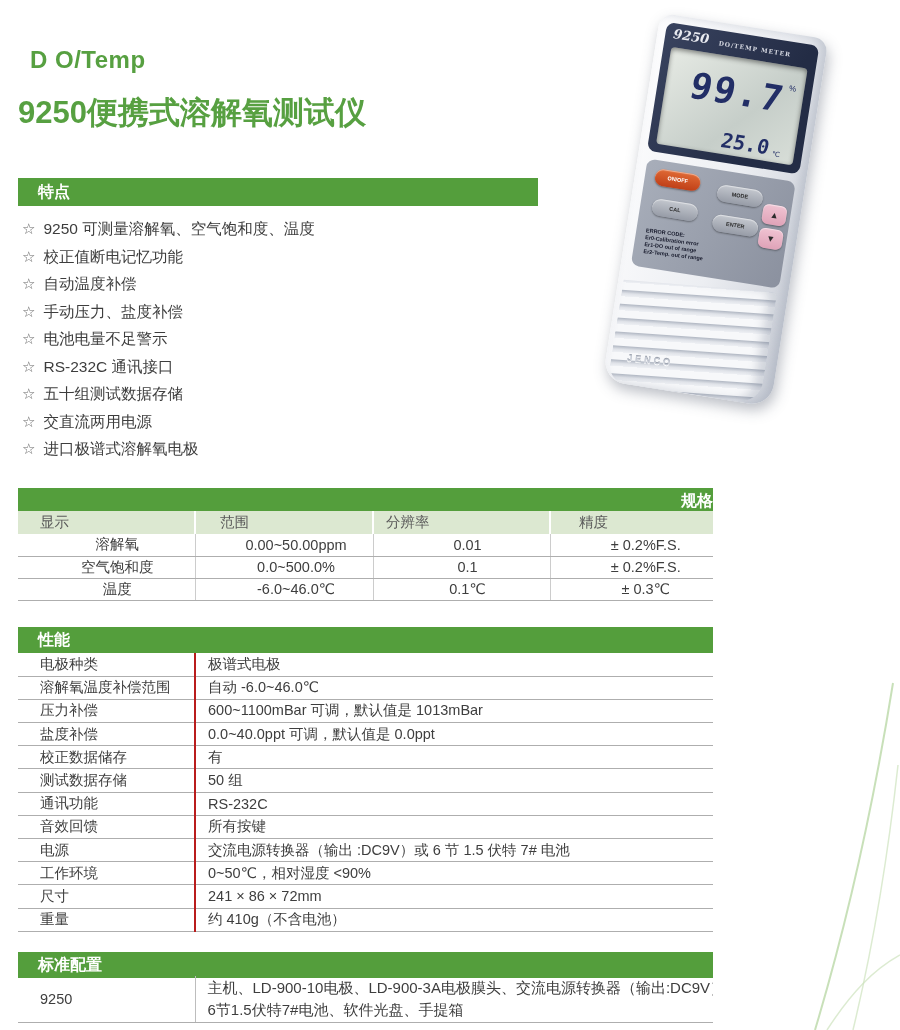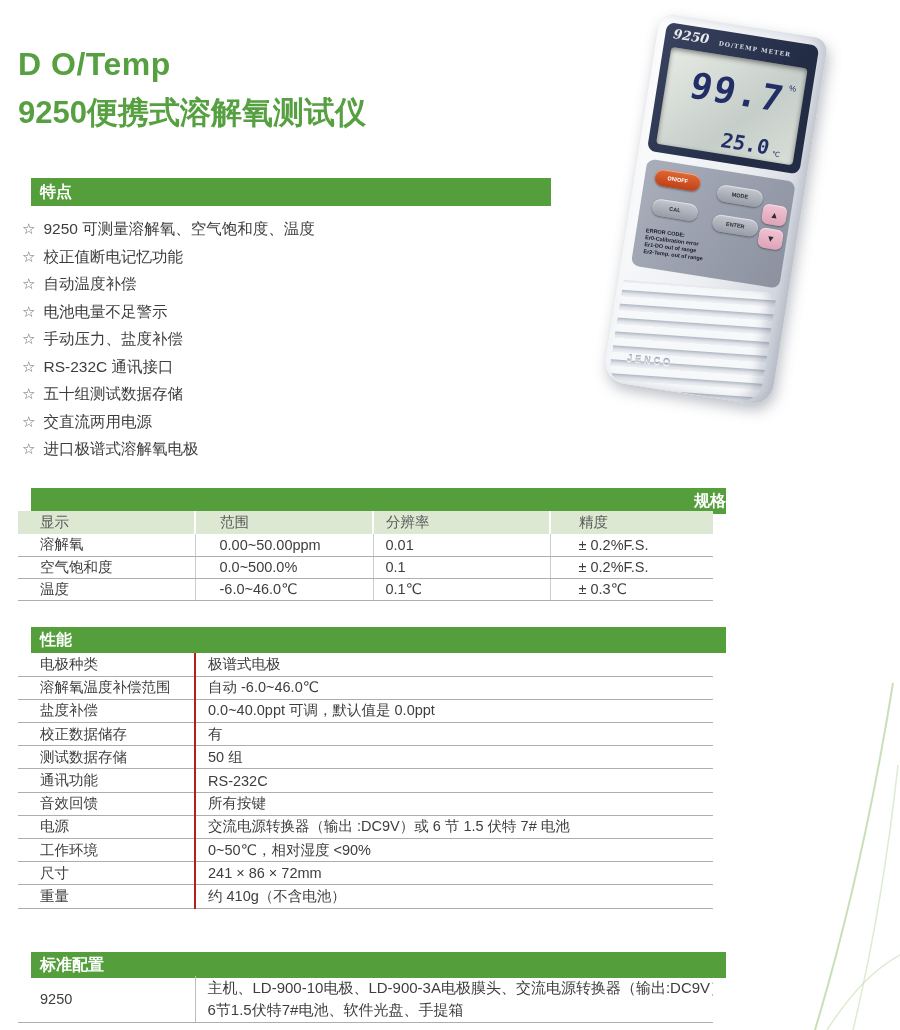--- a/index.html
+++ b/index.html
@@ -1,45 +1,45 @@
 <!DOCTYPE html>
 <html><head>
 <meta charset="utf-8">
 <style>
   * { margin:0; padding:0; box-sizing:border-box; }
   html,body { width:900px; height:1030px; background:#ffffff; overflow:hidden;
     font-family:"Liberation Sans","DejaVu Sans",sans-serif; }
   .page { position:relative; width:900px; height:1030px; background:#fff; }
 
   
-  .title1 { position:absolute; left:18px; top:46px; font-size:32px; font-weight:bold; color:#57a041; letter-spacing:0.5px;}
+  .title1 { position:absolute; left:30px; top:46px; font-size:24px; font-weight:bold; color:#57a041; letter-spacing:0.5px;}
   .title2 { position:absolute; left:18px; top:92px; font-size:31px; font-weight:bold; color:#57a041; }
 
   
-  .bar { position:absolute; left:31px; background:#549e3c; color:#ffffff; font-weight:bold;
-         font-size:16px; line-height:26px; padding-left:9px; height:26px; }
+  .bar { position:absolute; left:18px; background:#549e3c; color:#ffffff; font-weight:bold;
+         font-size:16px; line-height:26px; padding-left:20px; height:26px; }
   .bar-features { top:178px; width:520px; height:28px; line-height:28px; }
   .bar-specs    { top:488px; width:695px;text-align:right; }
   .bar-perf     { top:627px; width:695px; }
   .bar-std      { top:952px; width:695px; }
 
   
   .features { position:absolute; left:22px; top:215px; width:540px; }
   .feature-item { font-size:15.5px; color:#3d3d3d; line-height:27.5px; white-space:nowrap; }
   .star { color:#6a6a6a; font-size:15px; margin-right:8px; }
 
   
   table { border-collapse:collapse; table-layout:fixed; }
   .tbl { position:absolute; left:18px; width:695px; font-size:14.5px; color:#3e3e3e; }
   .tbl td, .tbl th { overflow:hidden; white-space:nowrap; }
 
   .tbl-specs { top:511px; }
   .tbl-specs th { background:#dce8d1; color:#5a5a5a; font-weight:normal; text-align:left;
                   height:23px; border-right:2px solid #ffffff; }
-  .tbl-specs td { height:22px; border-bottom:1px solid #aeaeae; border-right:1px solid #cccccc; }
+  .tbl-specs td { height:22px; border-bottom:1px solid #aeaeae; border-right:1px solid #cccccc;text-align:center; }
   .tbl-specs th:last-child, .tbl-specs td:last-child { border-right:none; }
   .c1 { width:177px; padding-left:22px; }
   .c2 { width:178px; padding-left:24px; }
   .c3 { width:177px; padding-left:12px;margin-left:6px; }
   .c4 { width:163px; padding-left:28px; }
 
   .tbl-perf { top:653px; }
   .tbl-perf td { height:23.2px; border-bottom:1px solid #aeaeae; }
   .tbl-perf td.k { width:177px; padding-left:22px; border-right:2px solid #b91c1c; }
   .tbl-perf td.v { padding-left:12px;margin-top:28px; }
@@ -105,22 +105,22 @@
 <div class="page">
 
   <div class="title1">D O/Temp</div>
   <div class="title2">9250便携式溶解氧测试仪</div>
 
   <div class="bar bar-features">特点</div>
   <div class="features">
     <div class="feature-item"><span class="star">☆</span><span>9250 可测量溶解氧、空气饱和度、温度</span></div>
     <div class="feature-item"><span class="star">☆</span><span>校正值断电记忆功能</span></div>
     <div class="feature-item"><span class="star">☆</span><span>自动温度补偿</span></div>
+    <div class="feature-item"><span class="star">☆</span><span>手动压力、盐度补偿</span></div>
     <div class="feature-item"><span class="star">☆</span><span>电池电量不足警示</span></div>
-    <div class="feature-item"><span class="star">☆</span><span>手动压力、盐度补偿</span></div>
     <div class="feature-item"><span class="star">☆</span><span>RS-232C 通讯接口</span></div>
     <div class="feature-item"><span class="star">☆</span><span>五十组测试数据存储</span></div>
     <div class="feature-item"><span class="star">☆</span><span>交直流两用电源</span></div>
     <div class="feature-item"><span class="star">☆</span><span>进口极谱式溶解氧电极</span></div>
   </div>
 
   <div class="bar bar-specs">规格</div>
   <table class="tbl tbl-specs">
     <tbody>
         <tr>
@@ -153,20 +153,24 @@
   <div class="bar bar-perf">性能</div>
   <table class="tbl tbl-perf">
     <tbody>
         <tr>
           <td class="k">电极种类</td>
           <td class="v">极谱式电极</td>
         </tr>
     <tr>
           <td class="k">溶解氧温度补偿范围</td>
           <td class="v">自动 -6.0~46.0℃</td>
+        </tr>
+    <tr>
+          <td class="k">压力补偿</td>
+          <td class="v">600~1100mBar 可调，默认值是 1013mBar</td>
         </tr>
     <tr>
           <td class="k">盐度补偿</td>
           <td class="v">0.0~40.0ppt 可调，默认值是 0.0ppt</td>
         </tr>
     <tr>
           <td class="k">校正数据储存</td>
           <td class="v">有</td>
         </tr>
     <tr>

